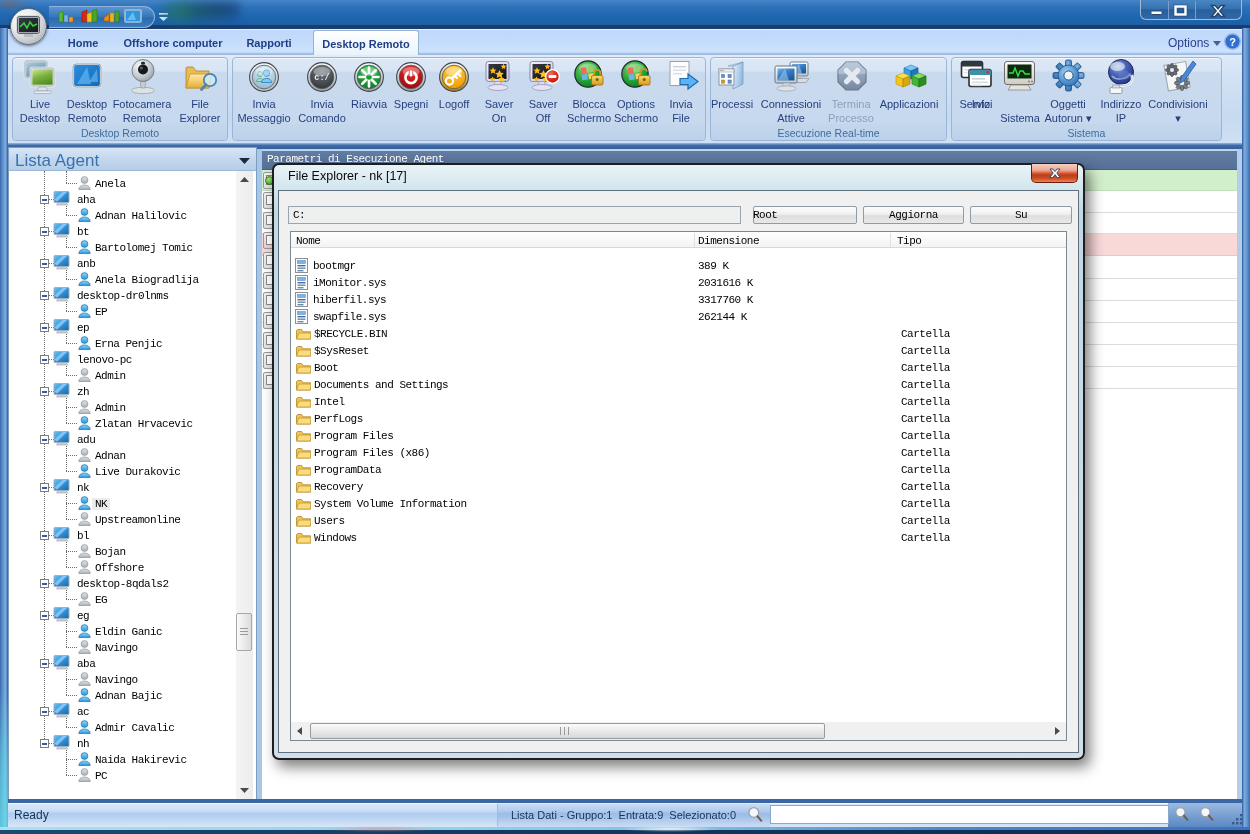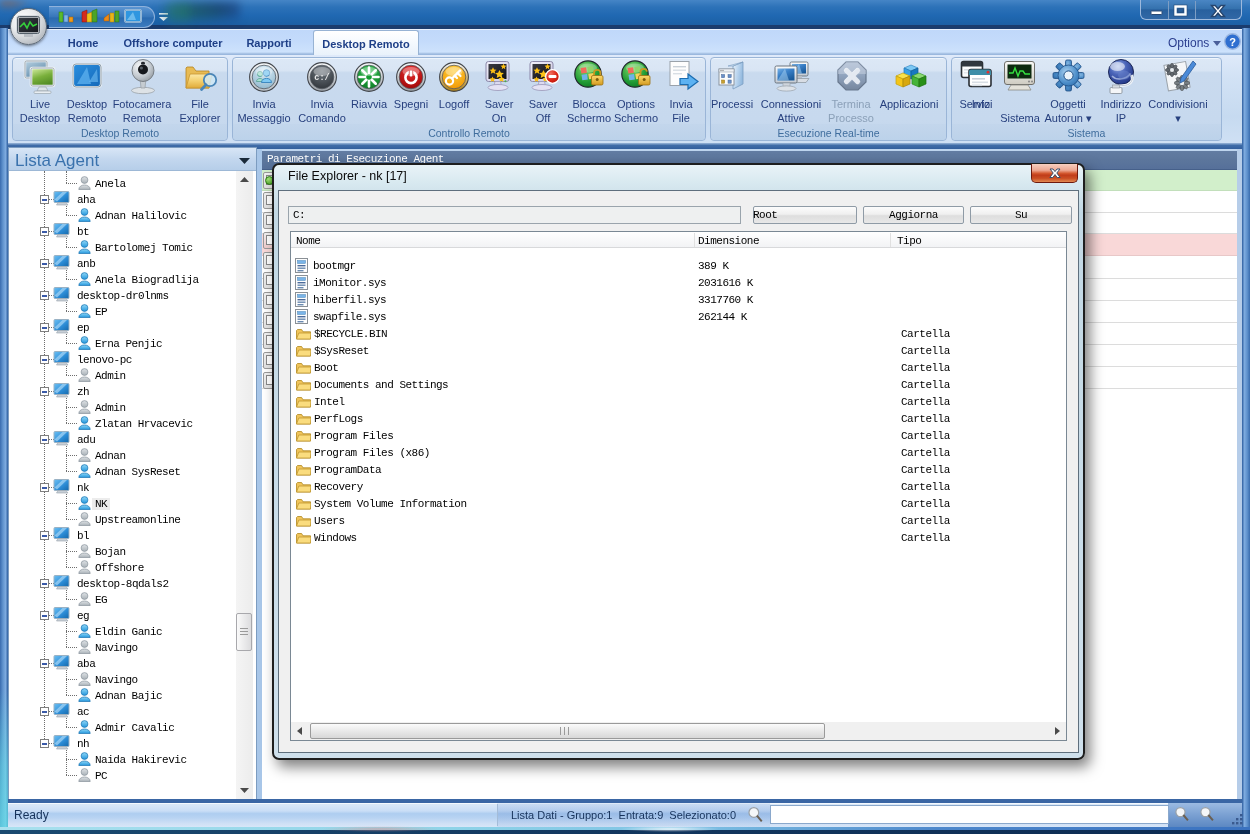--- a/index.html
+++ b/index.html
@@ -86,21 +86,20 @@
       <circle cx="8.5" cy="8.5" r="7.8" fill="#2f6fd0" stroke="#9db8e0" stroke-width="1.4"></circle>
       <text x="8.5" y="12.5" font-size="11" font-weight="bold" fill="#fff" text-anchor="middle" font-family="Liberation Sans">?</text>
     </svg>
 <div class="abs" style="left:8px;top:55px;width:1234px;height:88px;background:linear-gradient(180deg,#dfeafa 0%,#d2e2f5 25%,#c6daf0 70%,#cfe0f4 100%)"></div>
 <div class="abs" style="left:8px;top:143px;width:1234px;height:6px;background:linear-gradient(180deg,#9cb8da 0%,#3f6ca8 40%,#335f9d 100%)"></div>
 <div class="abs" style="left:12px;top:57px;width:216px;height:84px;border:1px solid #9ab5d7;border-radius:4px;background:linear-gradient(180deg,#dce8f6 0%,#d9e5f4 15%,#c9daee 18%,#c7d9ee 75%,#c3d6ec 100%);box-shadow:inset 0 1px 0 #eef5fc"></div>
 <div class="abs" style="left:13px;top:124px;width:214px;height:16px;border-radius:0 0 4px 4px;background:linear-gradient(180deg,#c3d6ec,#bcd2ea)"></div>
 <div class="cap" style="left:12px;top:127px;width:216px">Desktop Remoto</div>
 <div class="abs" style="left:232px;top:57px;width:474px;height:84px;border:1px solid #9ab5d7;border-radius:4px;background:linear-gradient(180deg,#dce8f6 0%,#d9e5f4 15%,#c9daee 18%,#c7d9ee 75%,#c3d6ec 100%);box-shadow:inset 0 1px 0 #eef5fc"></div>
 <div class="abs" style="left:233px;top:124px;width:472px;height:16px;border-radius:0 0 4px 4px;background:linear-gradient(180deg,#c3d6ec,#bcd2ea)"></div>
-<div class="cap" style="left:232px;top:127px;width:474px">Controllo Remoto</div>
 <div class="abs" style="left:710px;top:57px;width:237px;height:84px;border:1px solid #9ab5d7;border-radius:4px;background:linear-gradient(180deg,#dce8f6 0%,#d9e5f4 15%,#c9daee 18%,#c7d9ee 75%,#c3d6ec 100%);box-shadow:inset 0 1px 0 #eef5fc"></div>
 <div class="abs" style="left:711px;top:124px;width:235px;height:16px;border-radius:0 0 4px 4px;background:linear-gradient(180deg,#c3d6ec,#bcd2ea)"></div>
 <div class="cap" style="left:710px;top:127px;width:237px">Esecuzione Real-time</div>
 <div class="abs" style="left:951px;top:57px;width:271px;height:84px;border:1px solid #9ab5d7;border-radius:4px;background:linear-gradient(180deg,#dce8f6 0%,#d9e5f4 15%,#c9daee 18%,#c7d9ee 75%,#c3d6ec 100%);box-shadow:inset 0 1px 0 #eef5fc"></div>
 <div class="abs" style="left:952px;top:124px;width:269px;height:16px;border-radius:0 0 4px 4px;background:linear-gradient(180deg,#c3d6ec,#bcd2ea)"></div>
 <div class="cap" style="left:951px;top:127px;width:271px">Sistema</div>
 <svg style="position:absolute;left:22px;top:60px" width="36" height="36" viewBox="0 0 36 36">
       <defs>
         <linearGradient id="lg1" x1="0" y1="0" x2="0.6" y2="1">
           <stop offset="0" stop-color="#b9d2e2"></stop>
@@ -850,21 +849,21 @@
       <svg style="position:absolute;left:69px;top:293px" width="13" height="14" viewBox="0 0 13 14">
         <defs>
           <linearGradient id="pi69293" x1="0" y1="0" x2="0" y2="1">
             <stop offset="0" stop-color="#8fd8f8"></stop>
             <stop offset="1" stop-color="#2496dc"></stop>
           </linearGradient>
         </defs>
 <circle cx="6.5" cy="4" r="3.4" fill="url(#pi69293)" stroke="#1a72b0" stroke-width="0.7"></circle>
 <path d="M0.8 13.5 C0.8 7.5 12.2 7.5 12.2 13.5 Z" fill="url(#pi69293)" stroke="#1a72b0" stroke-width="0.7"></path>
       </svg>
-      <div class="abs ms" style="left:86px;top:294.5px;">Adnan SysReset</div>
+      <div class="abs ms" style="left:86px;top:294.5px;">Live Durakovic</div>
       <div class="dot-v" style="left:57px;top:316px;height:32px"></div>
       <div class="dot-h" style="left:40px;top:316px;width:9px"></div>
       <div class="abs" style="left:31px;top:312px;width:9px;height:9px;background:#fff;border:1px solid #7e7e7e"></div>
       <div class="abs" style="left:33px;top:315.5px;width:5px;height:2px;background:#3a5aa8"></div>
       <svg style="position:absolute;left:44px;top:308px" width="19" height="15" viewBox="0 0 19 15">
         <defs>
           <linearGradient id="ci44308" x1="0" y1="0" x2="1" y2="1">
             <stop offset="0" stop-color="#6cc0f4"></stop>
             <stop offset="0.6" stop-color="#2a8ad4"></stop>
             <stop offset="1" stop-color="#1668aa"></stop>

